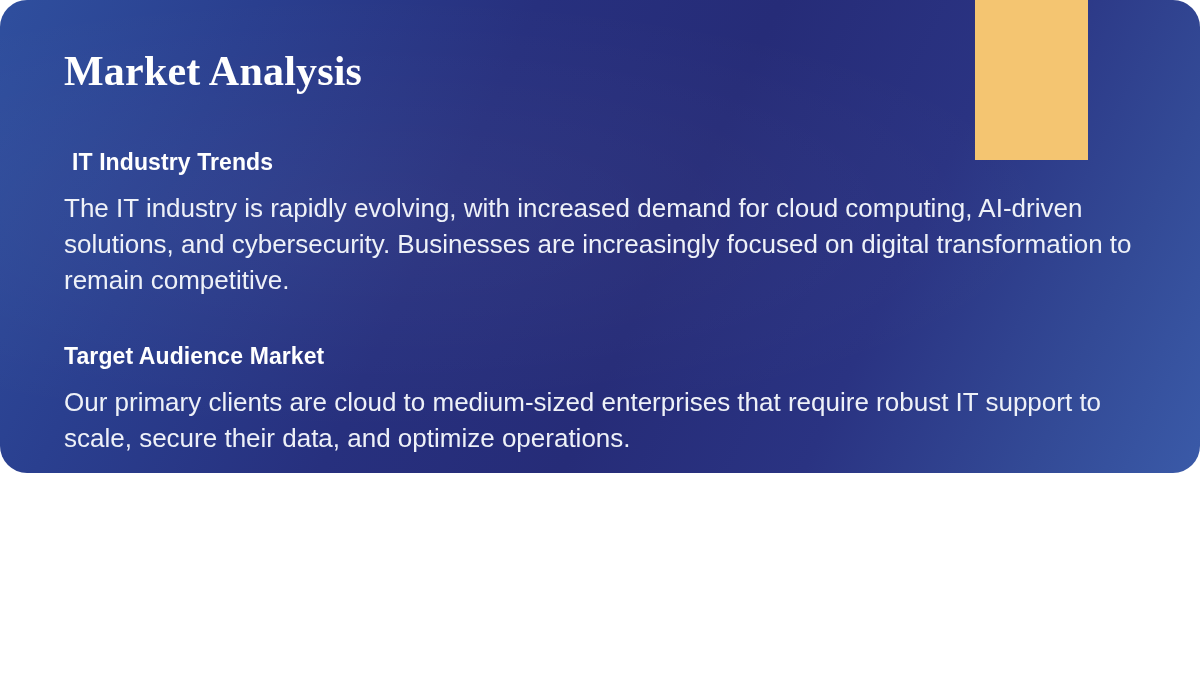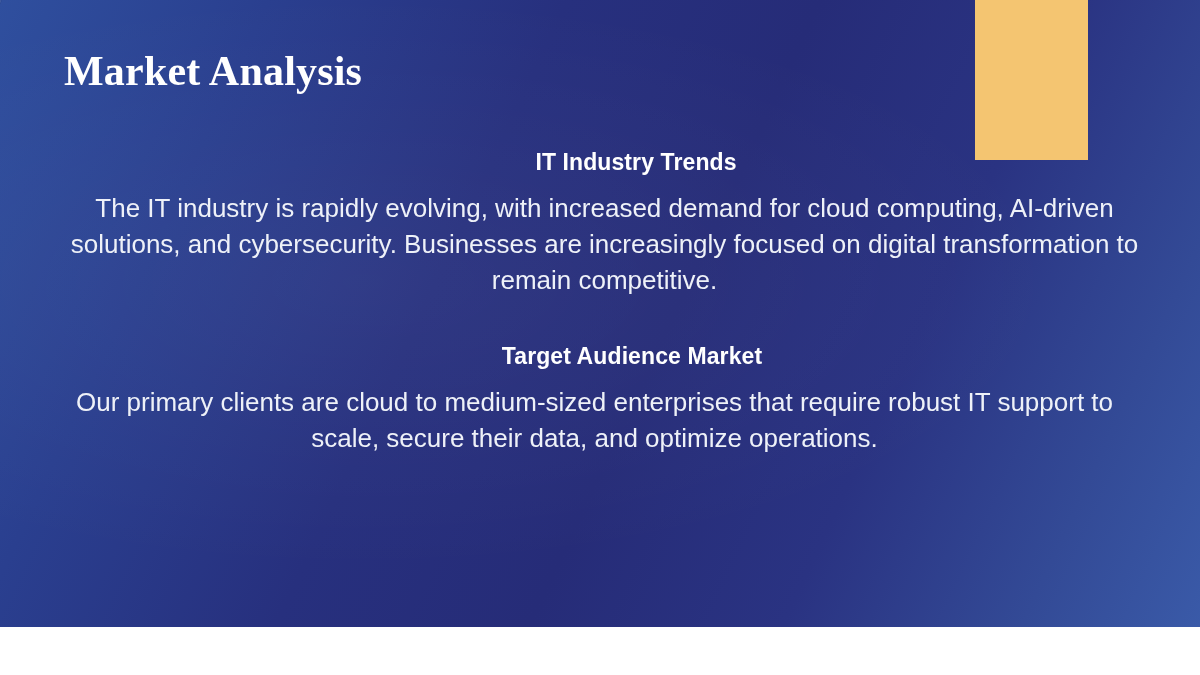--- a/index.html
+++ b/index.html
@@ -8,24 +8,25 @@
   }
   body {
     width: 1200px;
     height: 675px;
     overflow: hidden;
     font-family: "Liberation Sans", sans-serif;
   }
   #slide {
     position: relative;
     width: 1200px;
-    height: 627px;
+    height: 473px;
     background:
       linear-gradient(115deg, #2f4f9e 0%, #2a3f8f 18%, #27307e 38%, #262c78 55%, #2a3382 72%, #334a96 88%, #3a5aa8 100%);
     overflow: hidden;
+    border-radius: 27px;
   }
   
   #slide .streaks {
     position: absolute;
     inset: 0;
     background:
       linear-gradient(105deg, rgba(255,255,255,0.05) 0 1px, rgba(255,255,255,0) 1px 60px),
       linear-gradient(100deg, rgba(255,255,255,0.035) 0 1px, rgba(255,255,255,0) 1px 95px),
       linear-gradient(112deg, rgba(0,0,0,0.05) 0 2px, rgba(0,0,0,0) 2px 140px);
     pointer-events: none;
@@ -60,21 +61,20 @@
 
   .content {
     position: absolute;
     left: 0;
     top: 148px;
     width: 1200px;
   }
 
   .section {
     margin-bottom: 26px;
-    text-align: center;
   }
   .section-heading {
     color: #ffffff;
     font-weight: bold;
     font-size: 23px;
     line-height: 1.25;
     margin: 0 0 14px 0;
     padding-left: 72px;
     letter-spacing: 0.1px;
   }

